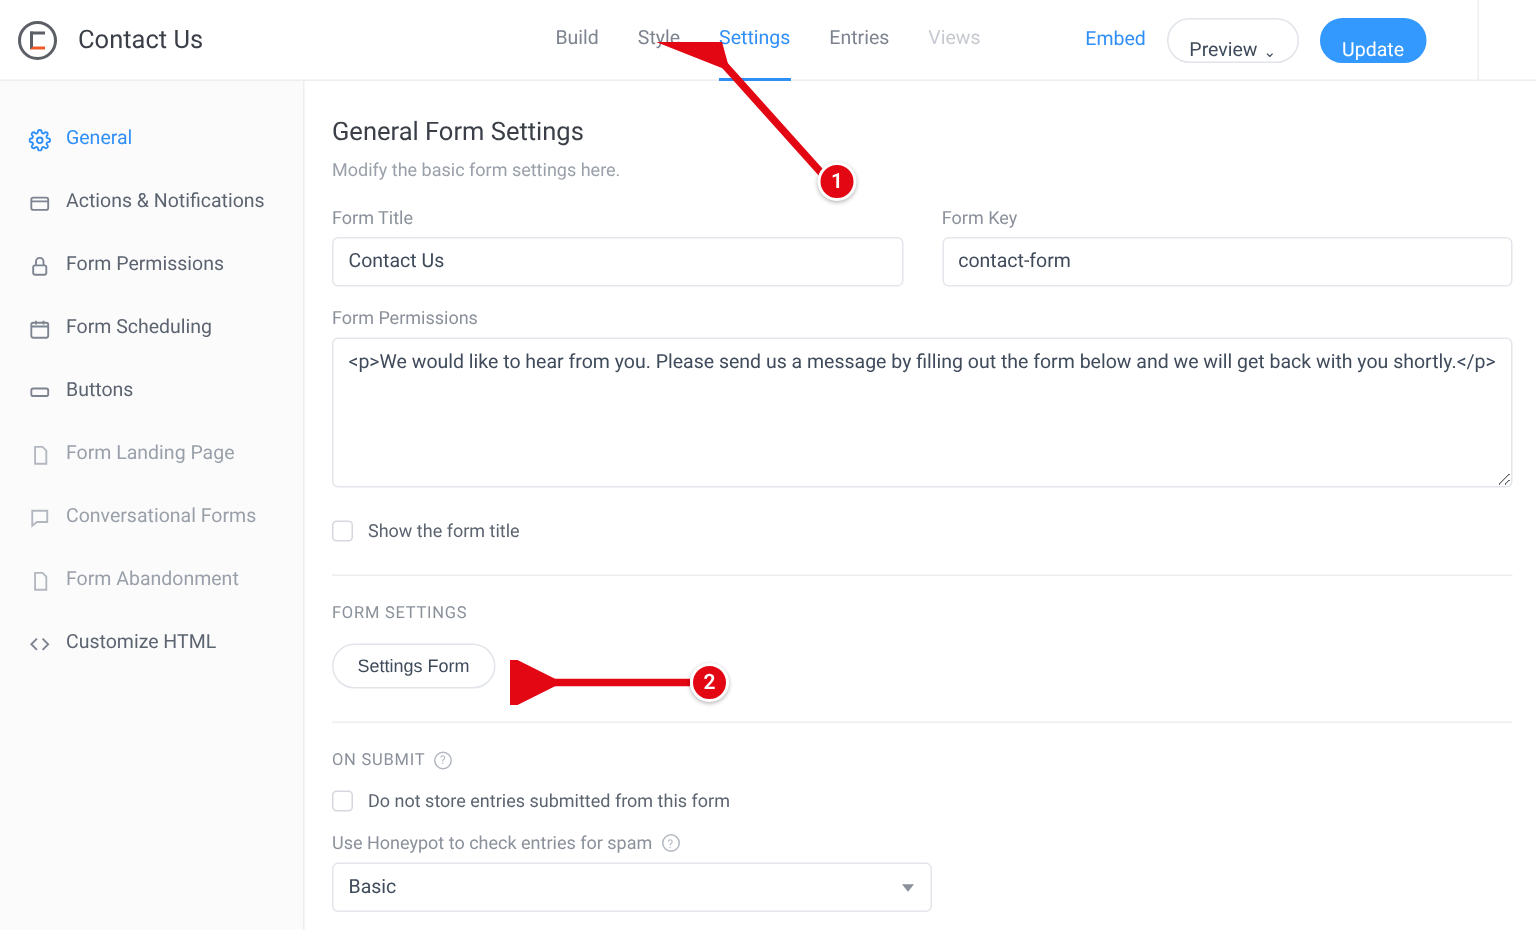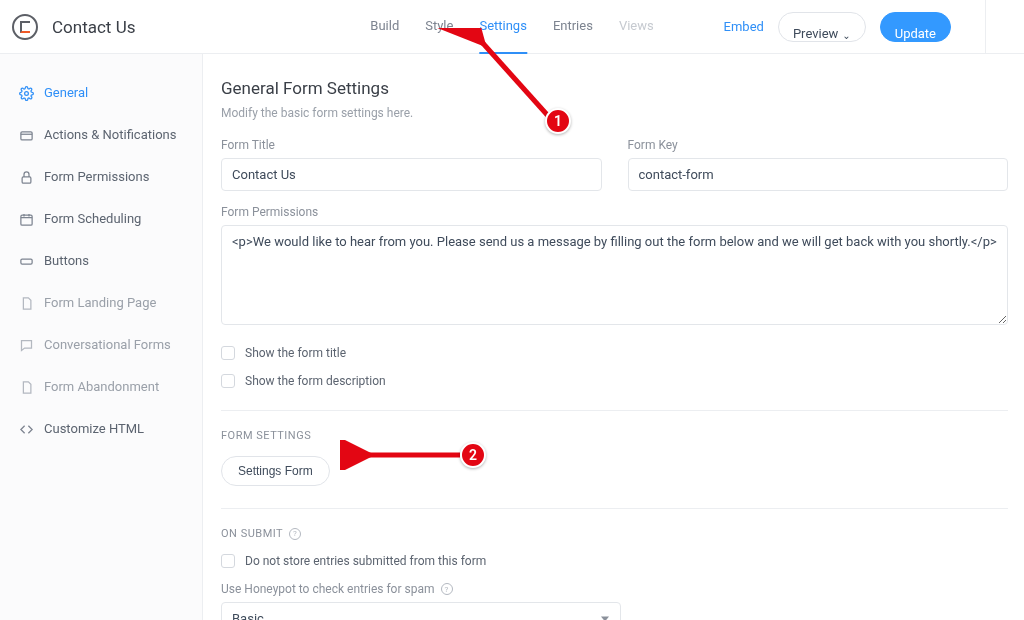--- a/index.html
+++ b/index.html
@@ -339,24 +339,20 @@
 
     <label class="label">Form Permissions</label>
     <textarea class="textarea" style="">&lt;p&gt;We would like to hear from you. Please send us a message by filling out the form below and we will get back with you shortly.&lt;/p&gt;</textarea>
 
     <div style="height:18px"></div>
 
     <div class="checkbox-row">
       <span class="checkbox"></span>
       <span>Show the form title</span>
     </div>
-    <div class="checkbox-row">
-      <span class="checkbox"></span>
-      <span>Show the form description</span>
-    </div>
 
     <div class="section-divider"></div>
     <div class="section-head">FORM SETTINGS</div>
     <button class="btn-outline">Settings Form</button>
 
     <div class="section-divider"></div>
     <div class="section-head">
       <span>ON SUBMIT</span>
       <span class="help-icon">?</span>
     </div>

